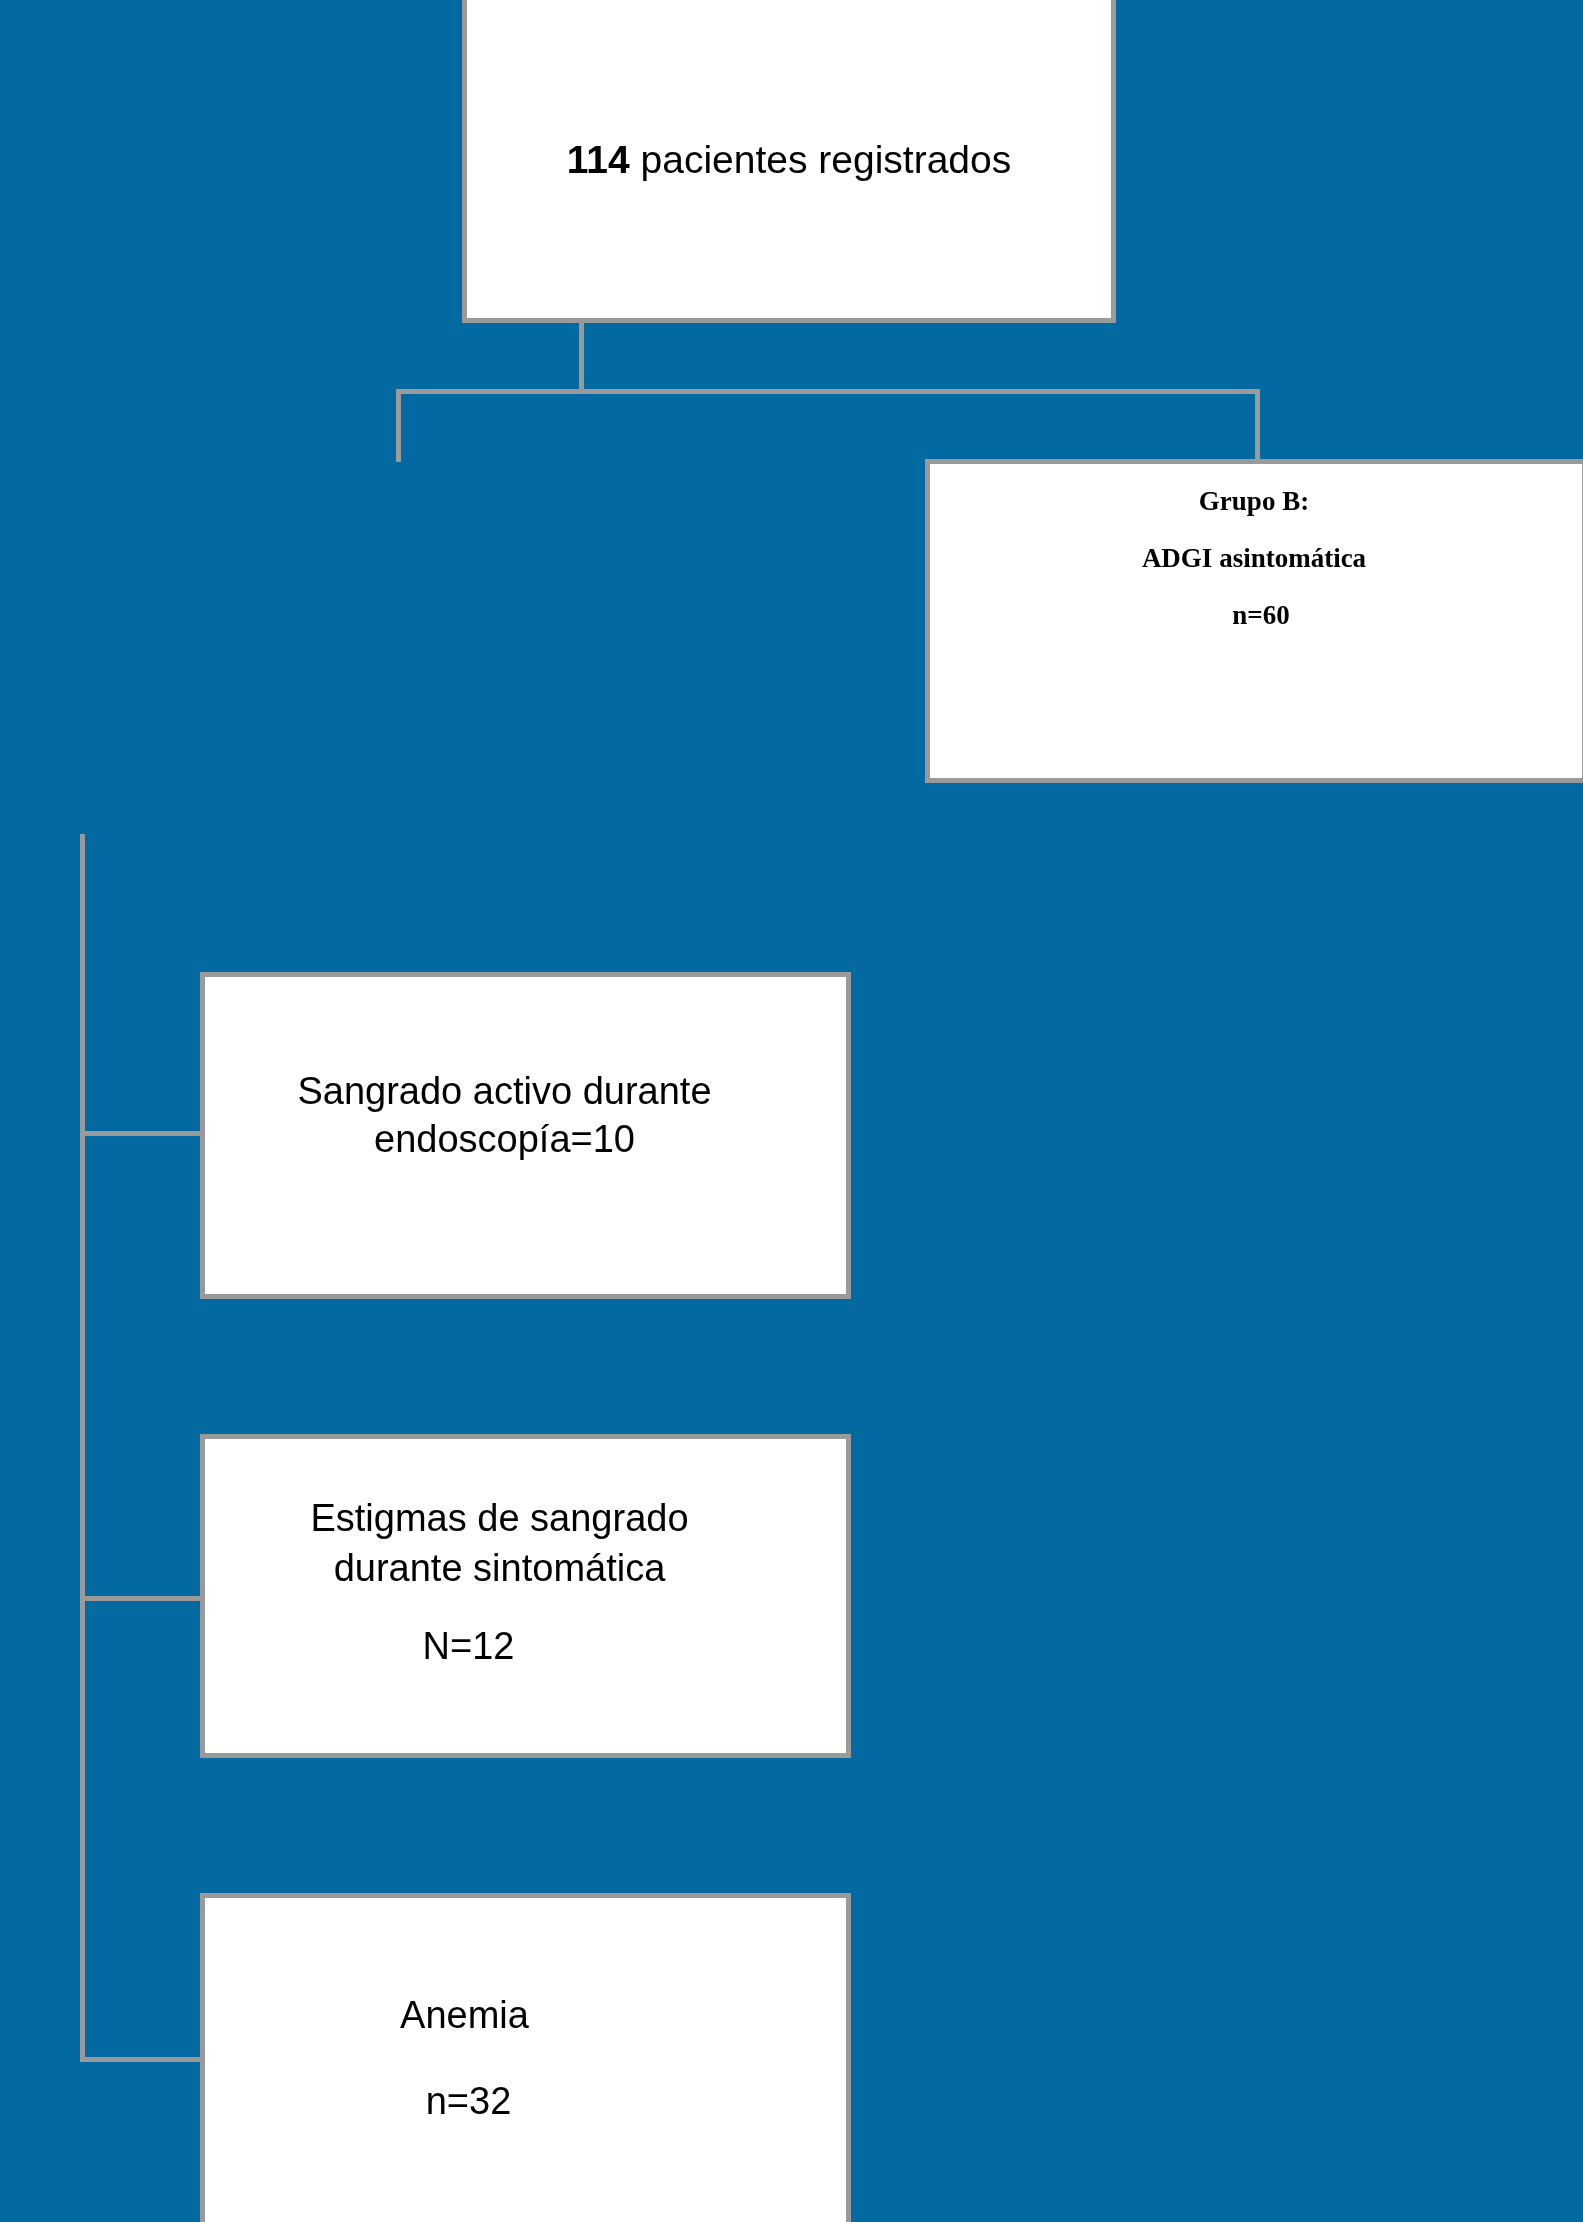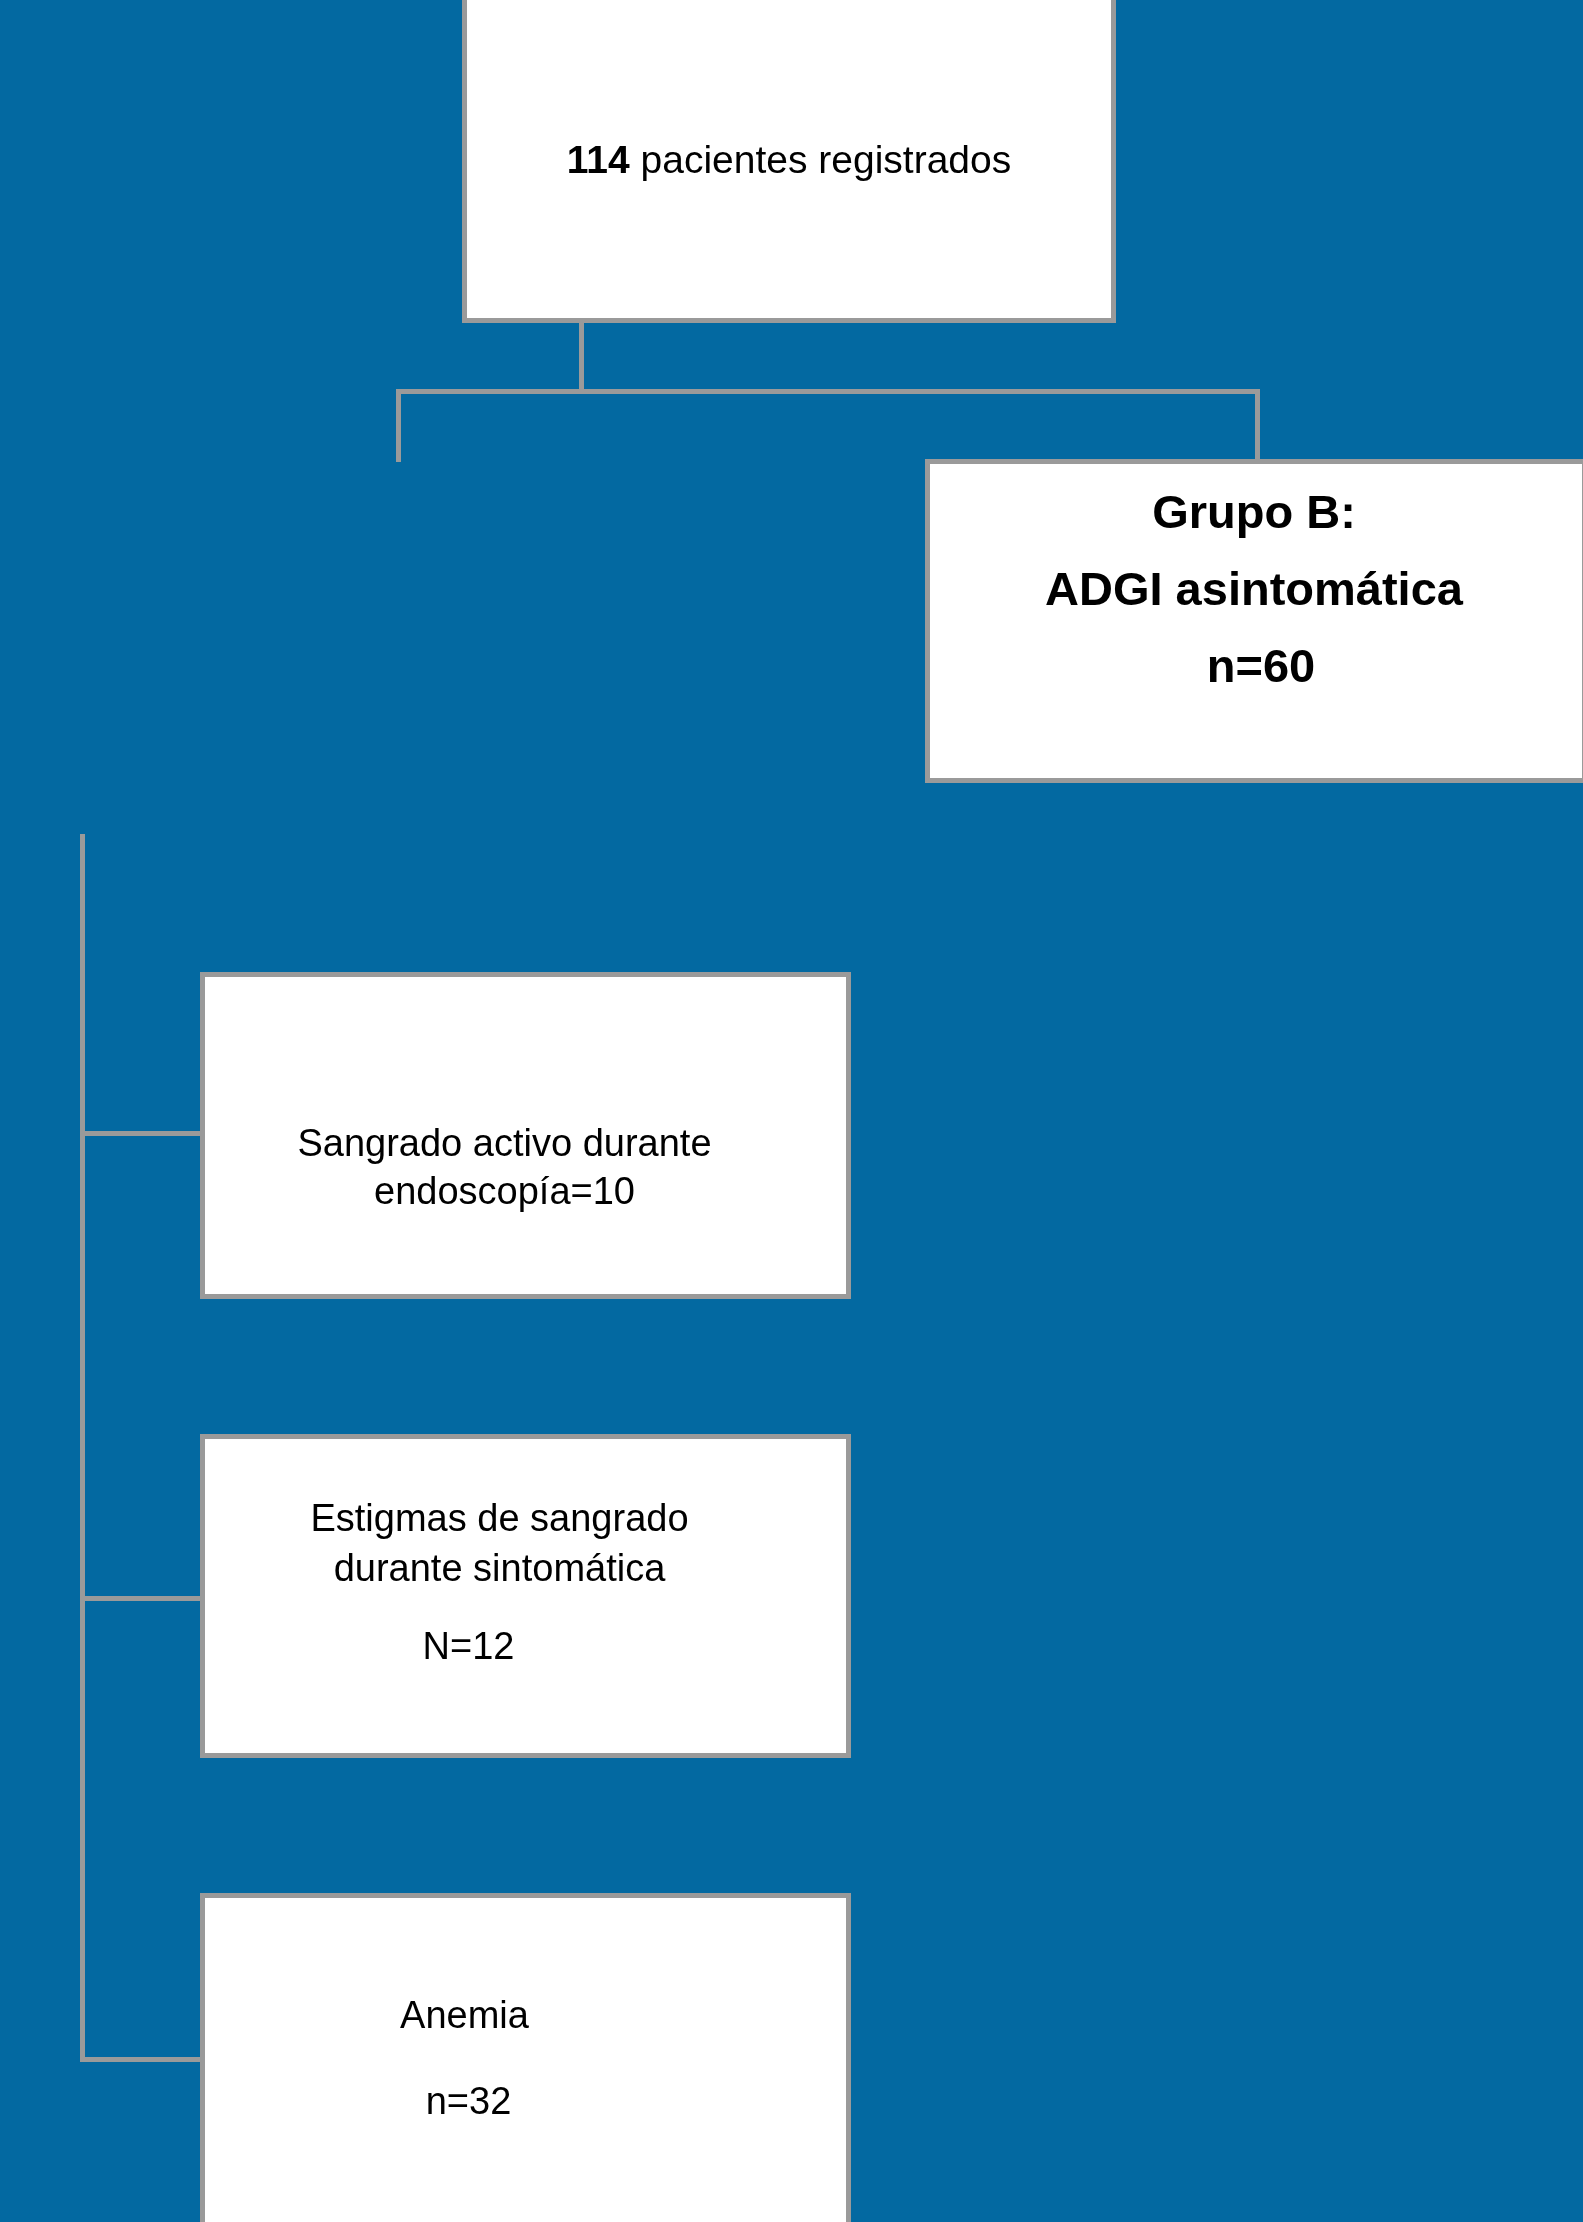--- a/index.html
+++ b/index.html
@@ -68,41 +68,42 @@
   
   #box-group-b {
     left: 925px;
     top: 459px;
     width: 662px;
     height: 324px;
     justify-content: flex-start;
     padding-top: 24px;
   }
   #box-group-b .node-line {
-    font-size: 47px;
+    font-size: 27px;
     font-weight: bold;
     margin-bottom: 30px;
+    font-family: Liberation Serif, serif;
   }
   #box-group-b .line-b-title { transform: translateX(-2px); }
   #box-group-b .line-b-desc  { transform: translateX(-2px); }
   #box-group-b .line-b-n     { transform: translateX(5px); }
   
   .outcome-box {
     left: 200px;
     width: 651px;
   }
   .outcome-box .node-line {
     font-size: 38px;
     font-weight: normal;
   }
   #box-active-bleeding {
     top: 972px;
     height: 327px;
-    justify-content: center;
-    padding-top: 72px;
+    justify-content: flex-start;
+    padding-top: 95px;
   }
   #box-active-bleeding .node-line { margin-bottom: 10px; }
   #box-active-bleeding .line-ab-1 { transform: translateX(-21px); }
   #box-active-bleeding .line-ab-2 { transform: translateX(-21px); }
   #box-bleeding-stigmata {
     top: 1434px;
     height: 324px;
     justify-content: flex-start;
     padding-top: 60px;
     align-items: center;

